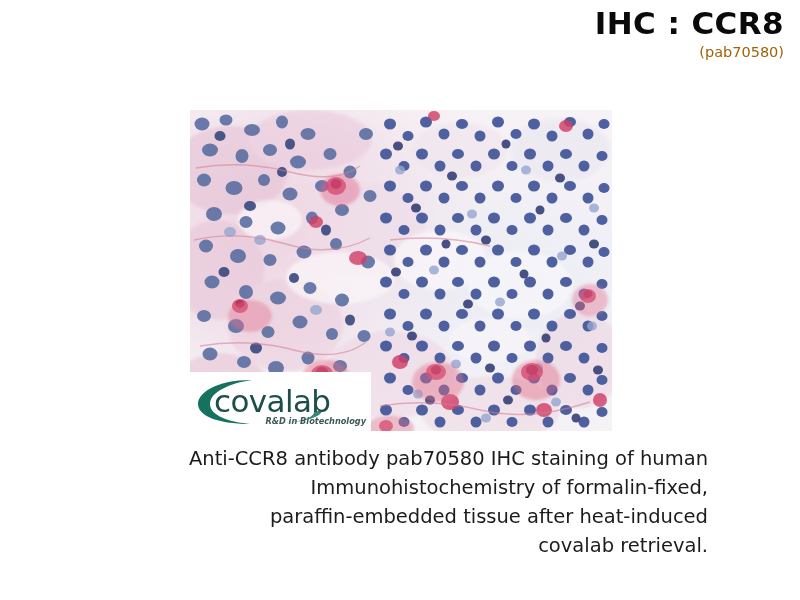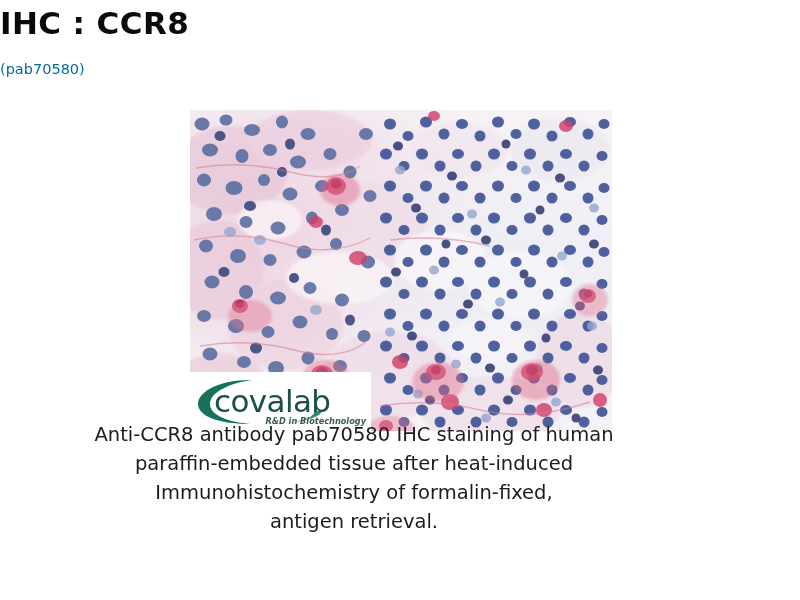--- a/index.html
+++ b/index.html
@@ -18,40 +18,40 @@
     height: 600px;
     background: #ffffff;
   }
 
   
   .title-block {
     position: absolute;
     top: 4px;
     left: 0;
     width: 784px;
-    text-align: left;
+    text-align: right;
   }
 
   .title-line {
     font-family: "DejaVu Sans", sans-serif;
     font-weight: bold;
     font-size: 31px;
     line-height: 38px;
     letter-spacing: 0.4px;
     color: #0a0a0a;
     white-space: nowrap;
   }
 
   .subtitle-line {
     font-family: "DejaVu Sans", sans-serif;
     font-weight: normal;
     font-size: 14.5px;
     line-height: 18px;
-    color: #0369a1;
-    margin-top: 18px;
+    color: #a16207;
+    margin-top: 1px;
   }
 
   
   .micrograph-wrap {
     position: absolute;
     left: 190px;
     top: 110px;
     width: 422px;
     height: 321px;
     overflow: hidden;
@@ -79,23 +79,23 @@
   .logo-svg {
     display: block;
     width: 181px;
     height: 59px;
   }
 
   
   .caption-block {
     position: absolute;
     left: 0;
-    top: 420px;
+    top: 444px;
     width: 708px;
-    text-align: center;
+    text-align: right;
   }
 
   .caption-line {
     font-family: "DejaVu Sans", sans-serif;
     font-weight: normal;
     font-size: 19.5px;
     line-height: 29px;
     color: #1c1c1c;
     white-space: nowrap;
   }
@@ -476,18 +476,18 @@
       </g>
 
       <text x="24" y="40" font-family="'DejaVu Sans', sans-serif" font-size="31" font-weight="normal" letter-spacing="-0.6" fill="#1c4f4a">covalab</text>
 
       <text x="176" y="52" text-anchor="end" font-family="'DejaVu Sans', sans-serif" font-size="8.2" font-style="italic" font-weight="bold" fill="#3d5a56">R&amp;D in Biotechnology</text>
     </svg>
   </div>
 
   <div class="caption-block">
     <div class="caption-line">Anti-CCR8 antibody pab70580 IHC staining of human</div>
+    <div class="caption-line">Immunohistochemistry of formalin-fixed,</div>
     <div class="caption-line">paraffin-embedded tissue after heat-induced</div>
-    <div class="caption-line">Immunohistochemistry of formalin-fixed,</div>
-    <div class="caption-line">antigen retrieval.</div>
+    <div class="caption-line">covalab retrieval.</div>
   </div>
 
 </div>
 
 </body></html>

